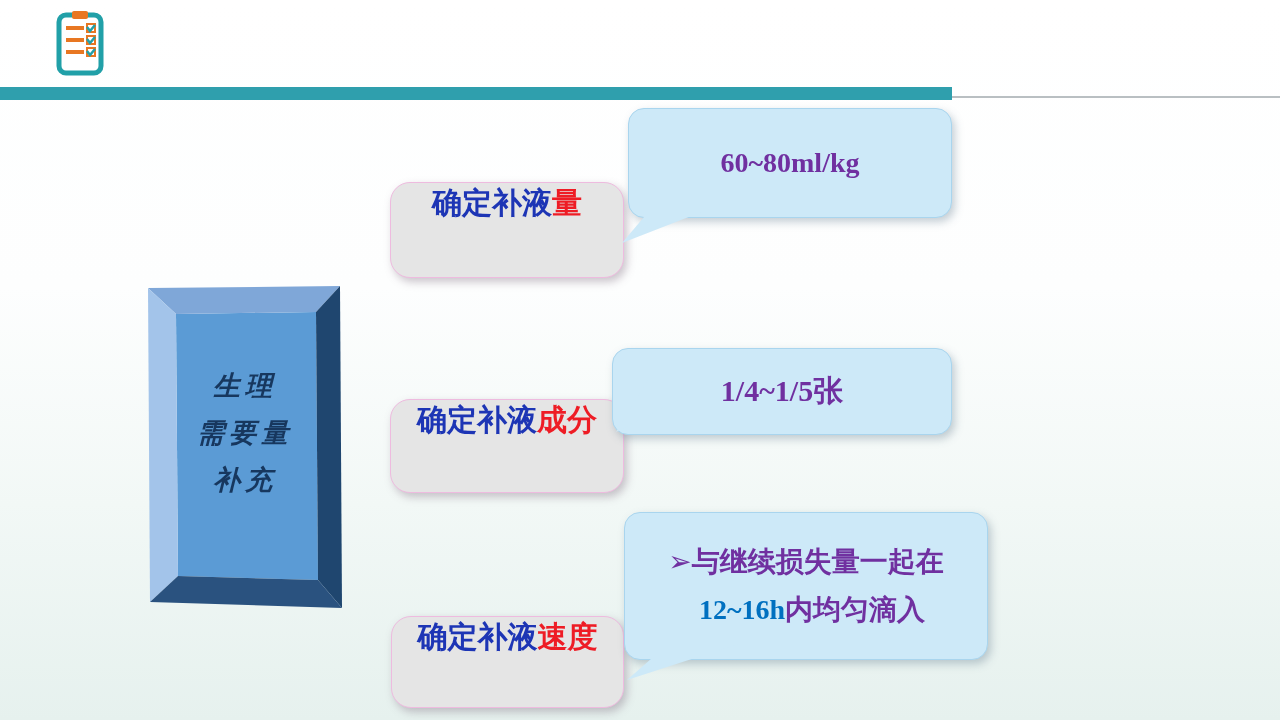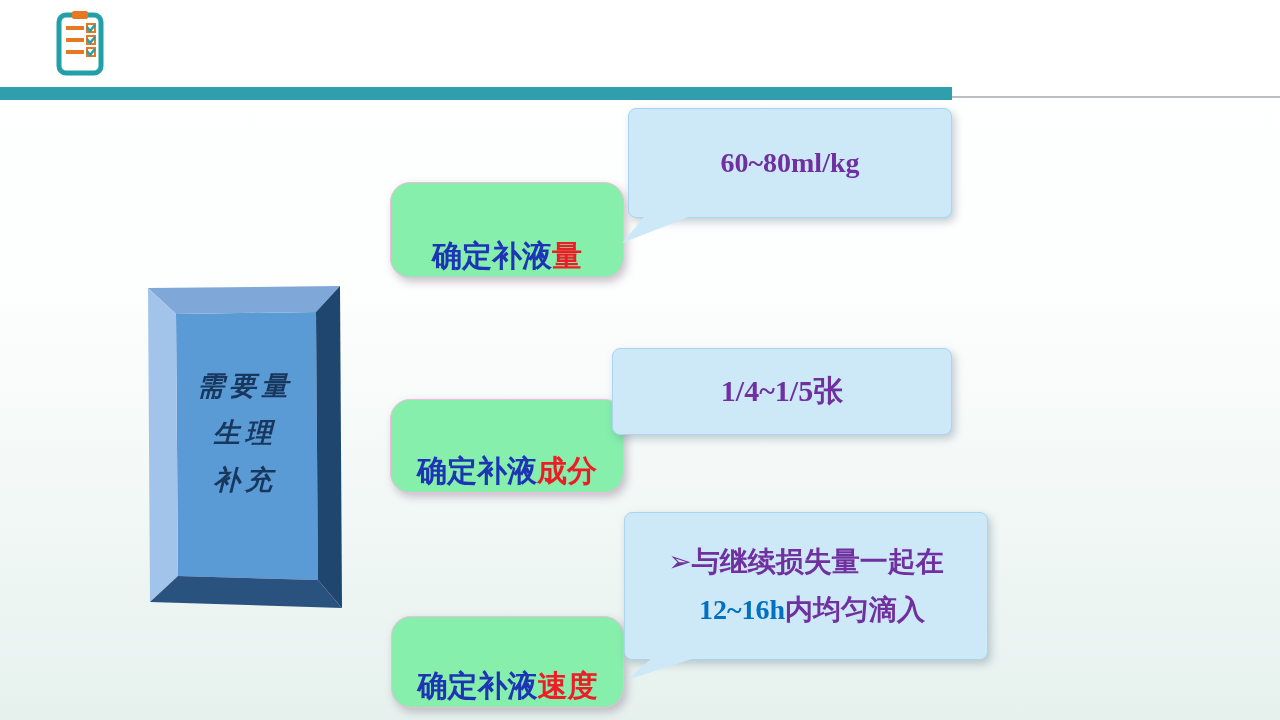--- a/index.html
+++ b/index.html
@@ -13,31 +13,31 @@
   .teal-bar{left:0;top:87px;width:952px;height:13px;background:#2f9fad;}
   .gray-line{left:952px;top:96px;width:328px;height:2px;background:#b9bfc2;}
   .clipboard{left:56px;top:9px;}
   
   .frame-svg{left:140px;top:278px;}
   .frame-text{left:150px;top:362px;width:190px;text-align:center;z-index:2;
     color:#17375e;font-family:"DejaVu Serif","Liberation Serif",serif;
     font-style:italic;font-weight:700;font-size:27px;letter-spacing:5px;}
   .frame-text div{line-height:47px;}
   
-  .pink{width:232px;height:94px;background:#86efac;border:1px solid #eebbdf;
-    border-radius:20px;display:flex;align-items:flex-end;justify-content:center;
+  .pink{width:232px;height:94px;background:#e5e5e5;border:1px solid #eebbdf;
+    border-radius:20px;display:flex;align-items:flex-start;justify-content:center;
     box-shadow:3px 4px 8px rgba(110,90,110,.35);z-index:2;
     font-weight:700;font-size:30px;white-space:nowrap;}
   .pink .blue{color:#1d35b5;}
   .pink .red{color:#ee1c25;}
   .pink1{left:390px;top:182px;}
   .pink2{left:390px;top:399px;height:92px;}
   .pink3{left:391px;top:616px;height:90px;width:231px;}
   
-  .bubble{background:#cde9f8;border:1px solid #a9d5ee;border-radius:8px;
+  .bubble{background:#cde9f8;border:1px solid #a9d5ee;border-radius:16px;
     display:flex;flex-direction:column;align-items:center;justify-content:center;
     box-shadow:3px 4px 8px rgba(90,115,135,.35);z-index:3;
     color:#7030a0;font-weight:700;}
   .b1{left:628px;top:108px;width:322px;height:108px;font-size:28px;line-height:38px;
     font-family:"Liberation Serif","DejaVu Serif",serif;}
   .b2{left:612px;top:308px;width:338px;height:85px;font-size:30px;
     font-family:Liberation Serif, serif;margin-top:40px;}
   .b3{left:624px;top:512px;width:362px;height:146px;font-size:28px;line-height:40px;gap:8px;}
   .b3 .time{color:#0070c0;font-family:"Liberation Serif","DejaVu Serif",serif;margin-left:12px;}
   .tails{left:0;top:0;z-index:4;pointer-events:none;}
@@ -67,22 +67,22 @@
 <div class="abs frame-svg">
   <svg width="210" height="340" viewBox="0 0 210 340">
     <polygon points="36,36 176,34 178,302 38,298" fill="#5b9bd5"></polygon>
     <polygon points="8,10 200,8 176,34 36,36" fill="#7fa7d8"></polygon>
     <polygon points="8,10 36,36 38,298 10,324" fill="#a3c4ea"></polygon>
     <polygon points="200,8 202,330 178,302 176,34" fill="#1f466f"></polygon>
     <polygon points="10,324 38,298 178,302 202,330" fill="#2a527f"></polygon>
   </svg>
 </div>
 <div class="abs frame-text">
+  <div>生理</div>
   <div>需要量</div>
-  <div>生理</div>
   <div>补充</div>
 </div>
 
 <div class="abs pink pink1">
   <span class="blue">确定补液</span>
     <span class="red">量</span>
 </div>
 <div class="abs pink pink2">
   <span class="blue">确定补液</span>
     <span class="red">成分</span>

